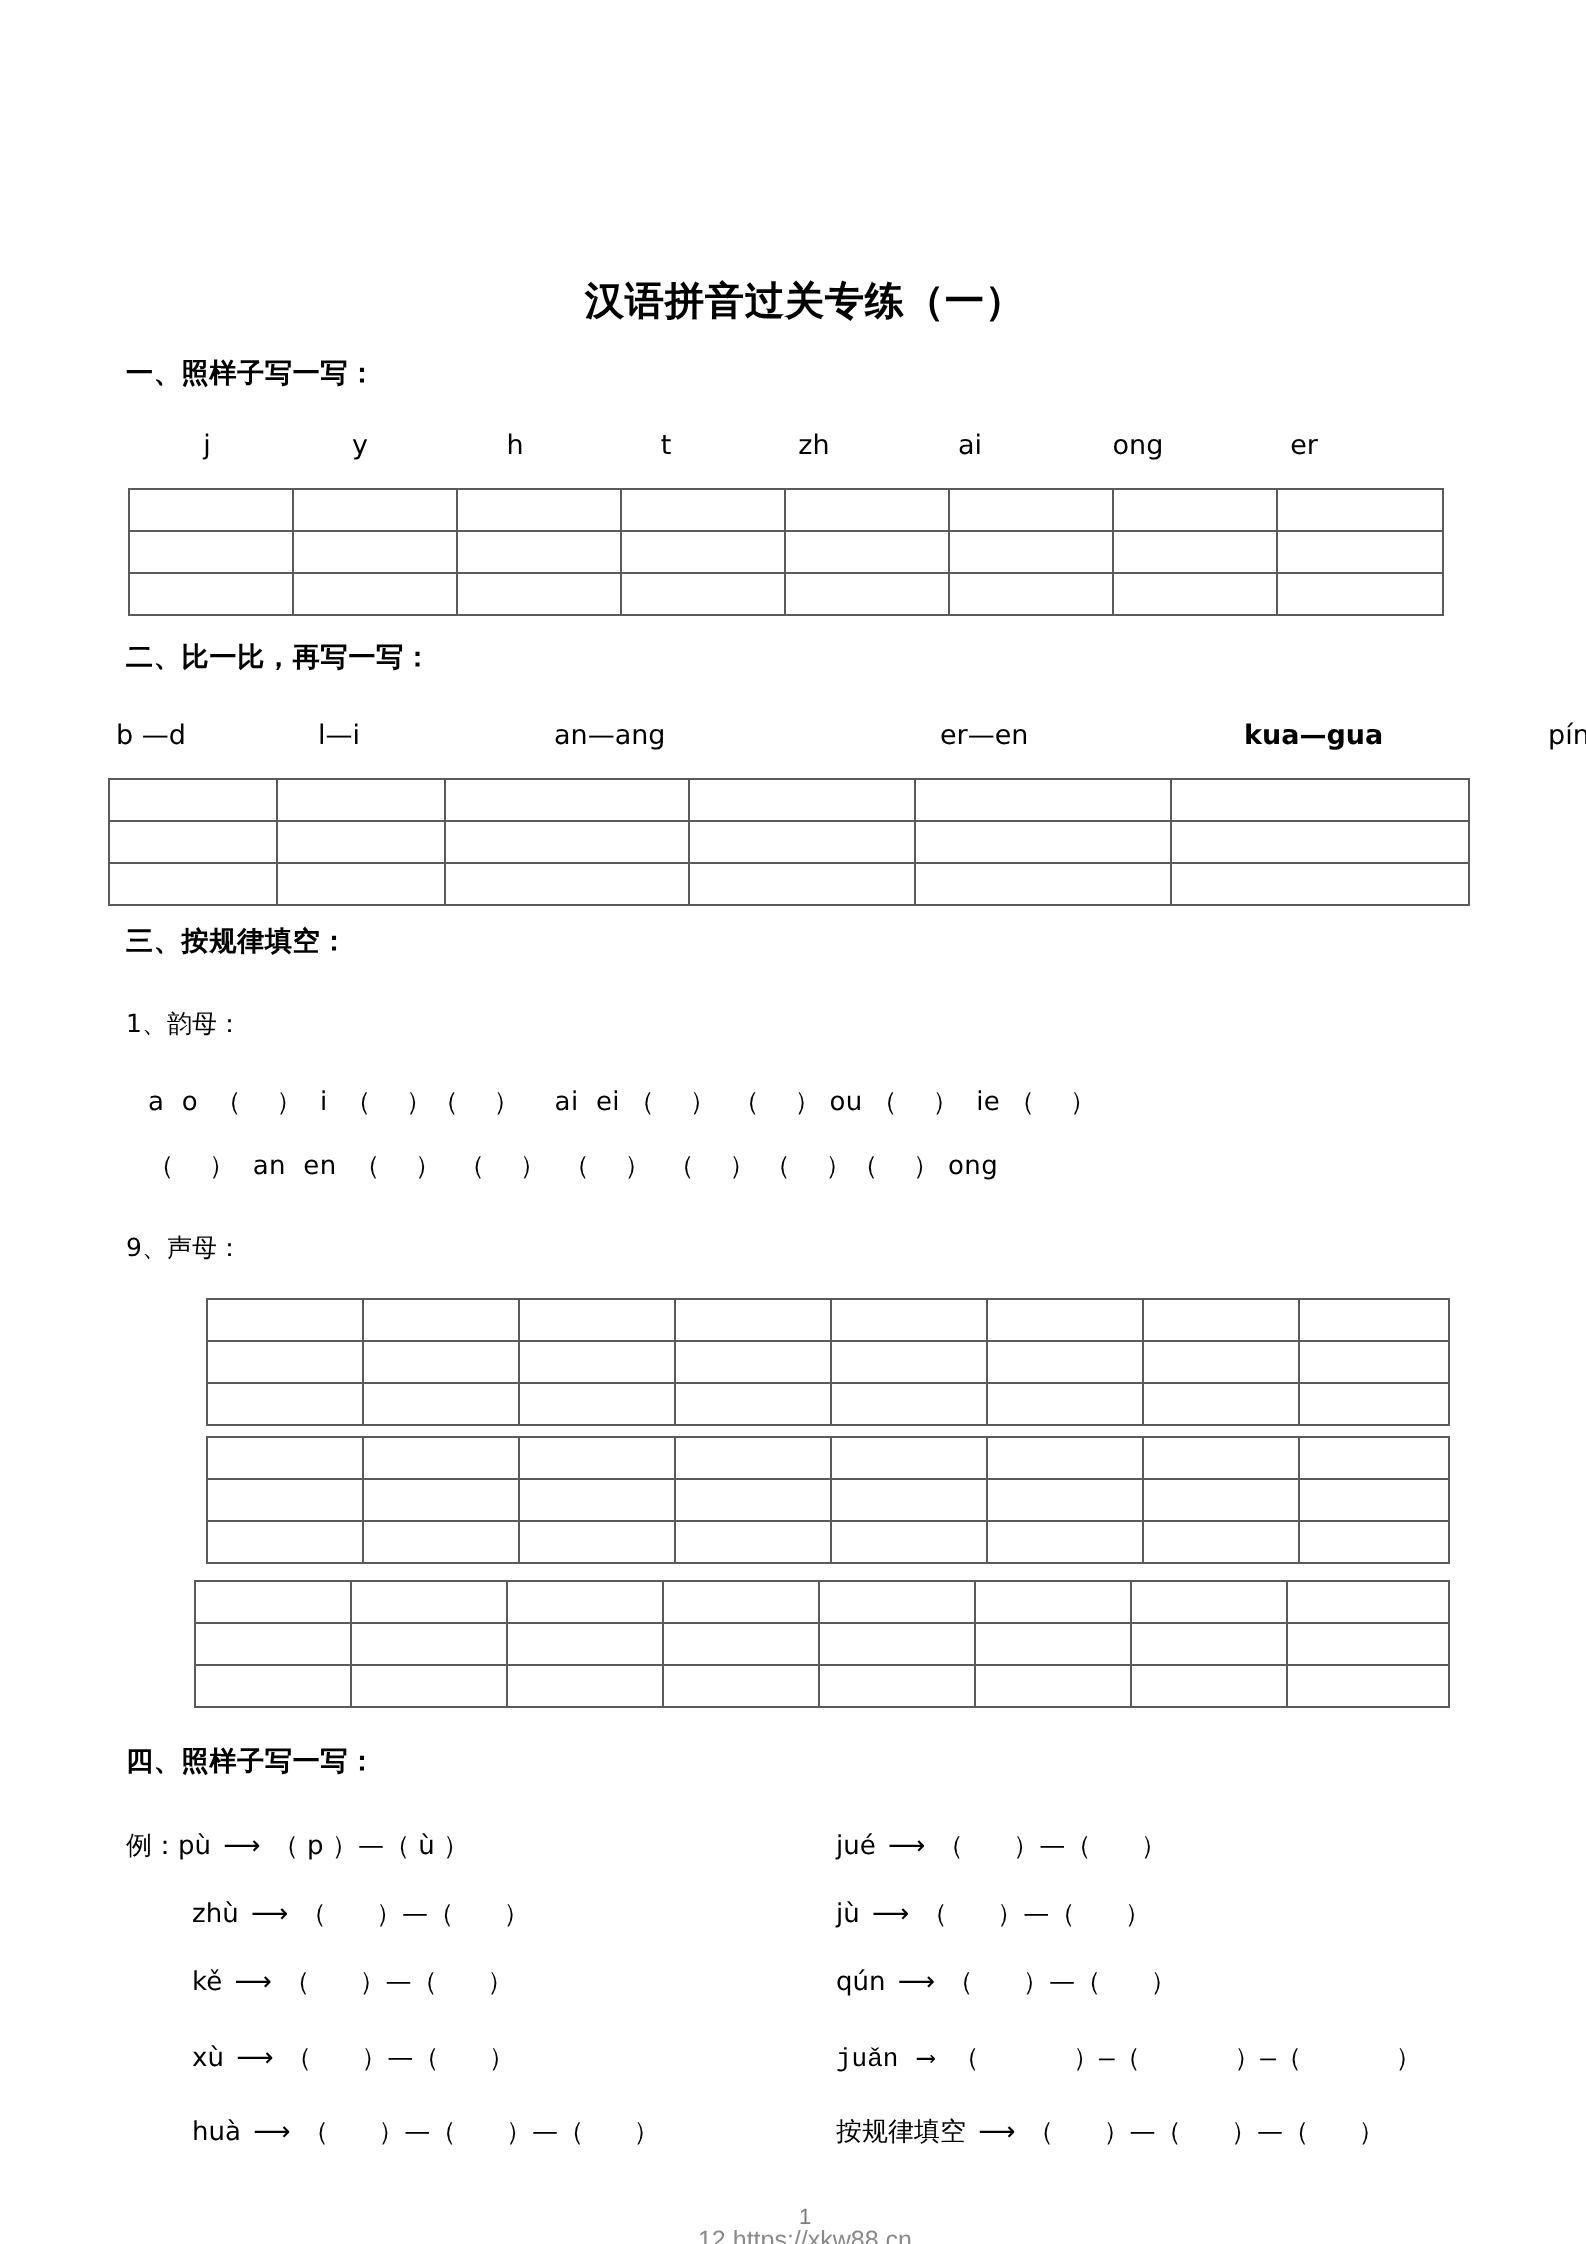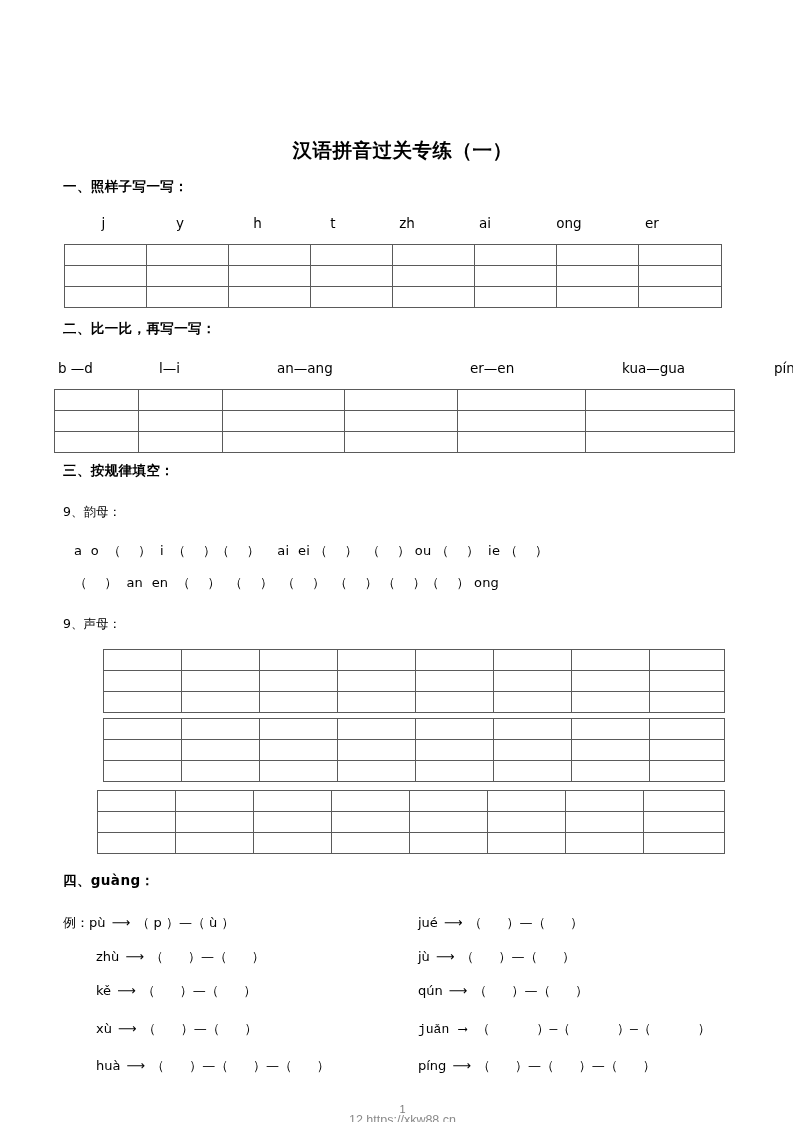--- a/index.html
+++ b/index.html
@@ -200,21 +200,21 @@
       </tbody>
     </table>
 
   <div class="sec-head" style="top:275px;">二、比一比，再写一写：</div>
 
   <div class="pair-row" id="s2-pairs" style="left:52px; top:315px;">
       <span style="width: 101px; display: inline-block;">b —d</span>
       <span style="width: 118px; display: inline-block;">l—i</span>
       <span style="width: 193px; display: inline-block;">an—ang</span>
       <span style="width: 152px; display: inline-block;">er—en</span>
-      <span style="width: 152px; display: inline-block;">kua—gua</span>
+      <span style="width: 152px; display: inline-block; font-weight: bold;">kua—gua</span>
       <span style="display: inline-block;">píng— qíng</span>
     </div>
 
   <table class="grid" id="s2-table" style="left:48px; top:344px; width:680px;">
       <colgroup>
         <col style="width: 84px;">
         <col style="width: 84px;">
         <col style="width: 122px;">
         <col style="width: 113px;">
         <col style="width: 128px;">
@@ -243,21 +243,21 @@
           <td></td>
           <td></td>
           <td></td>
           <td></td>
         </tr>
       </tbody>
     </table>
 
   <div class="sec-head" style="top:417px;">三、按规律填空：</div>
 
-  <div class="sub-head" style="top:459px;">9、韵母：</div>
+  <div class="sub-head" style="top:459px;">1、韵母：</div>
 
   <div class="fill-line" style="left:68px; top:529px;">（    ）  an  en  （    ）  （    ）  （    ）  （    ） （    ）（    ） ong</div>
 
   <div class="fill-line" style="left:68px; top:497px;">a  o  （    ）  i  （    ）（    ）    ai  ei （    ）  （    ） ou （    ）  ie （    ）</div>
 
   <div class="sub-head" style="top:571px;">9、声母：</div>
 
   <table class="grid" id="s3-table-0" style="left:97px; top:604px; width:621px;">
       <colgroup>
         <col style="width: 78px;">
@@ -386,32 +386,32 @@
           <td></td>
           <td></td>
           <td></td>
           <td></td>
           <td></td>
           <td></td>
         </tr>
       </tbody>
     </table>
 
-  <div class="sec-head" style="top:827px;">四、guàng：</div>
+  <div class="sec-head" style="top:827px;">四、照样子写一写：</div>
 
   <div id="s4-rows">
       <div class="ex-row" style="left: 57px; top: 869px;"><span><span class="ex-label">例：</span><span>pù</span><span class="arrow"> ⟶ </span><span>（ p ）</span><span>—</span><span>（ ù ）</span></span></div>
       <div class="ex-row" style="left: 412px; top: 869px; text-align: center;"><span><span>jué</span><span class="arrow"> ⟶ </span><span>（      ）</span><span>—</span><span>（      ）</span></span></div>
       <div class="ex-row" style="left: 90px; top: 903px;"><span><span>zhù</span><span class="arrow"> ⟶ </span><span>（      ）</span><span>—</span><span>（      ）</span></span></div>
       <div class="ex-row" style="left: 412px; top: 903px;"><span><span>jù</span><span class="arrow"> ⟶ </span><span>（      ）</span><span>—</span><span>（      ）</span></span></div>
       <div class="ex-row" style="left: 90px; top: 937px;"><span><span>kě</span><span class="arrow"> ⟶ </span><span>（      ）</span><span>—</span><span>（      ）</span></span></div>
       <div class="ex-row" style="left: 412px; top: 937px;"><span><span>qún</span><span class="arrow"> ⟶ </span><span>（      ）</span><span>—</span><span>（      ）</span></span></div>
       <div class="ex-row" style="left: 90px; top: 975px;"><span><span>xù</span><span class="arrow"> ⟶ </span><span>（      ）</span><span>—</span><span>（      ）</span></span></div>
       <div class="ex-row" style="left: 412px; top: 975px; font-family: Liberation Mono, monospace;"><span><span>juǎn</span><span class="arrow"> ⟶ </span><span>（      ）</span><span>—</span><span>（      ）</span><span>—</span><span>（      ）</span></span></div>
       <div class="ex-row" style="left: 90px; top: 1012px;"><span><span>huà</span><span class="arrow"> ⟶ </span><span>（      ）</span><span>—</span><span>（      ）</span><span>—</span><span>（      ）</span></span></div>
-      <div class="ex-row" style="left: 412px; top: 1012px;"><span><span>píng</span><span class="arrow"> ⟶ </span><span>（      ）</span><span>—</span><span>（      ）</span><span>—</span><span>（      ）</span></span></div>
+      <div class="ex-row" style="left: 412px; top: 1012px;"><span><span>按规律填空</span><span class="arrow"> ⟶ </span><span>（      ）</span><span>—</span><span>（      ）</span><span>—</span><span>（      ）</span></span></div>
     </div>
 
   <div class="pagenum">1</div>
 
   <div class="footer">12 https://xkw88.cn</div>
 
 </div>
 
 </body></html>

